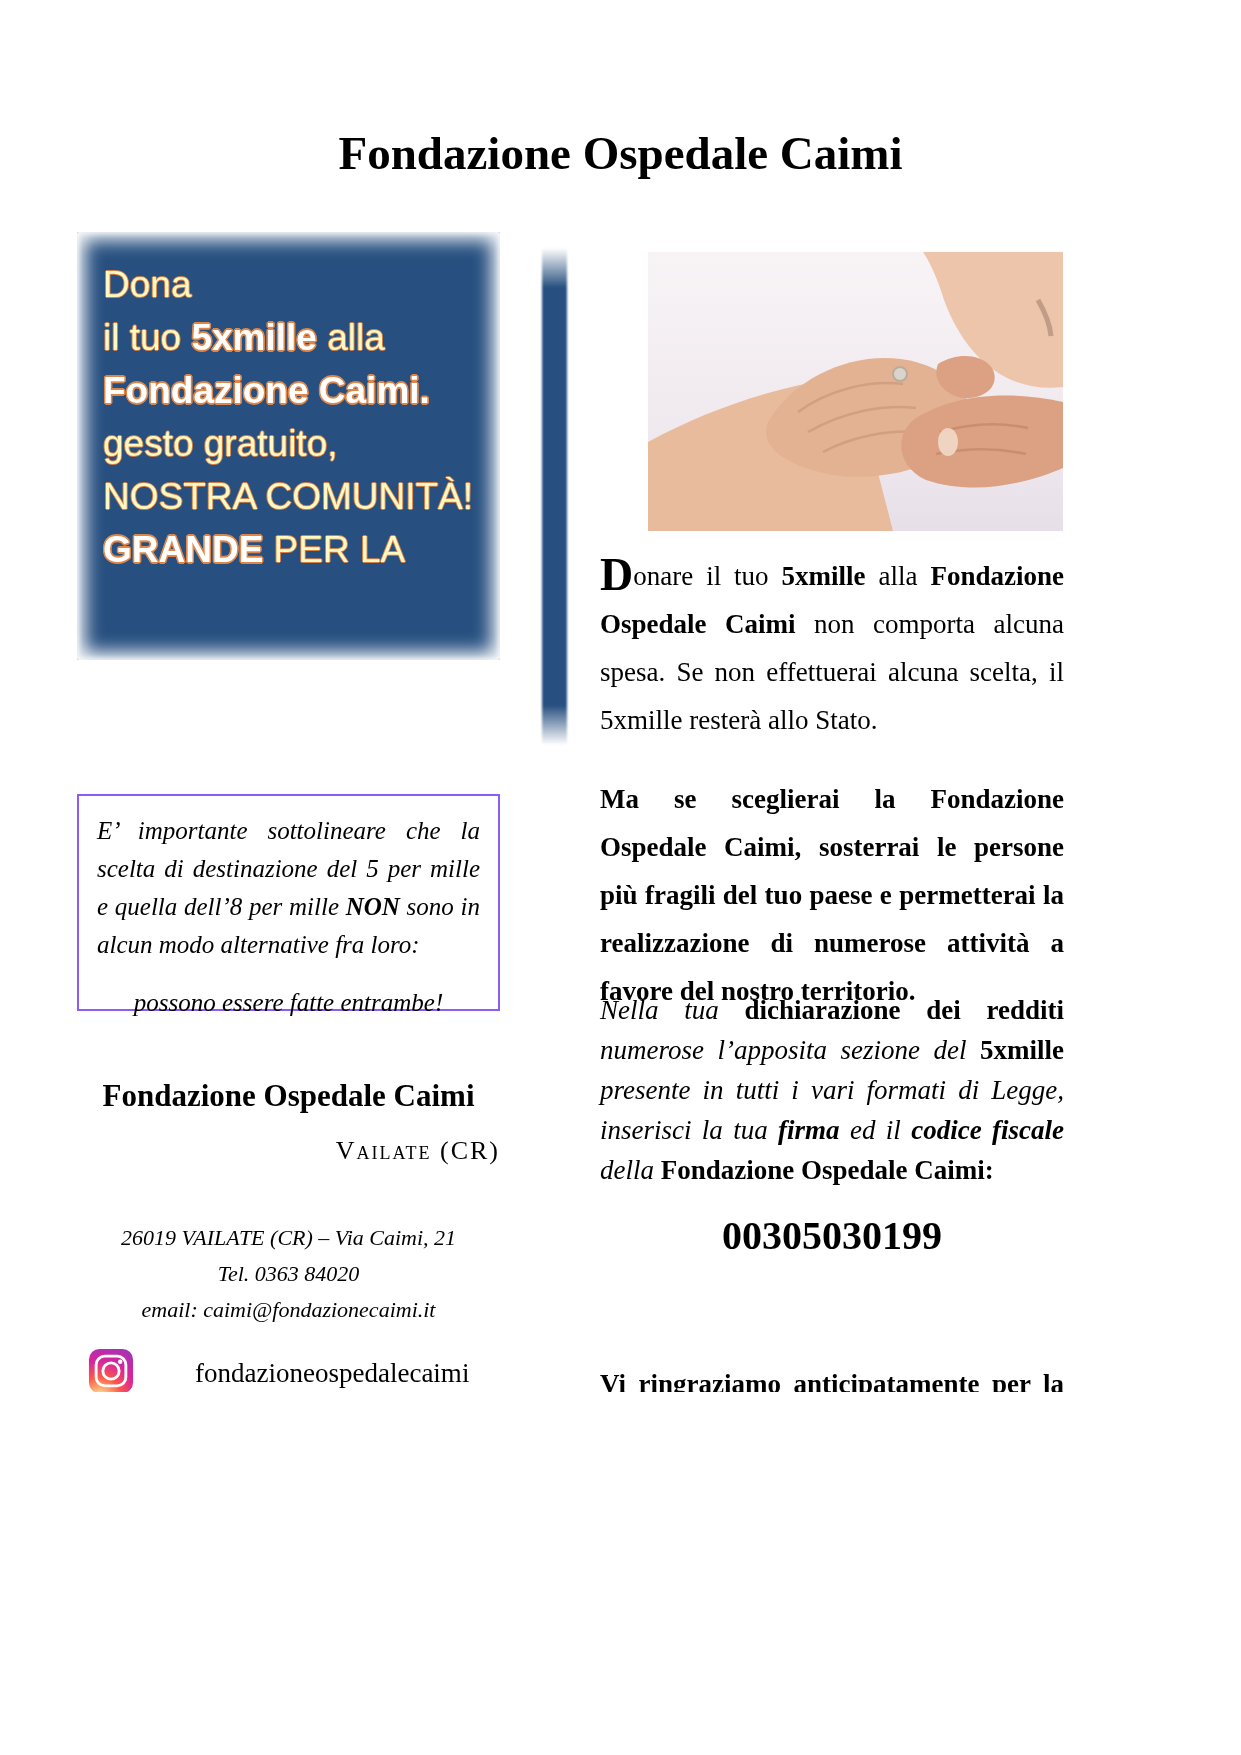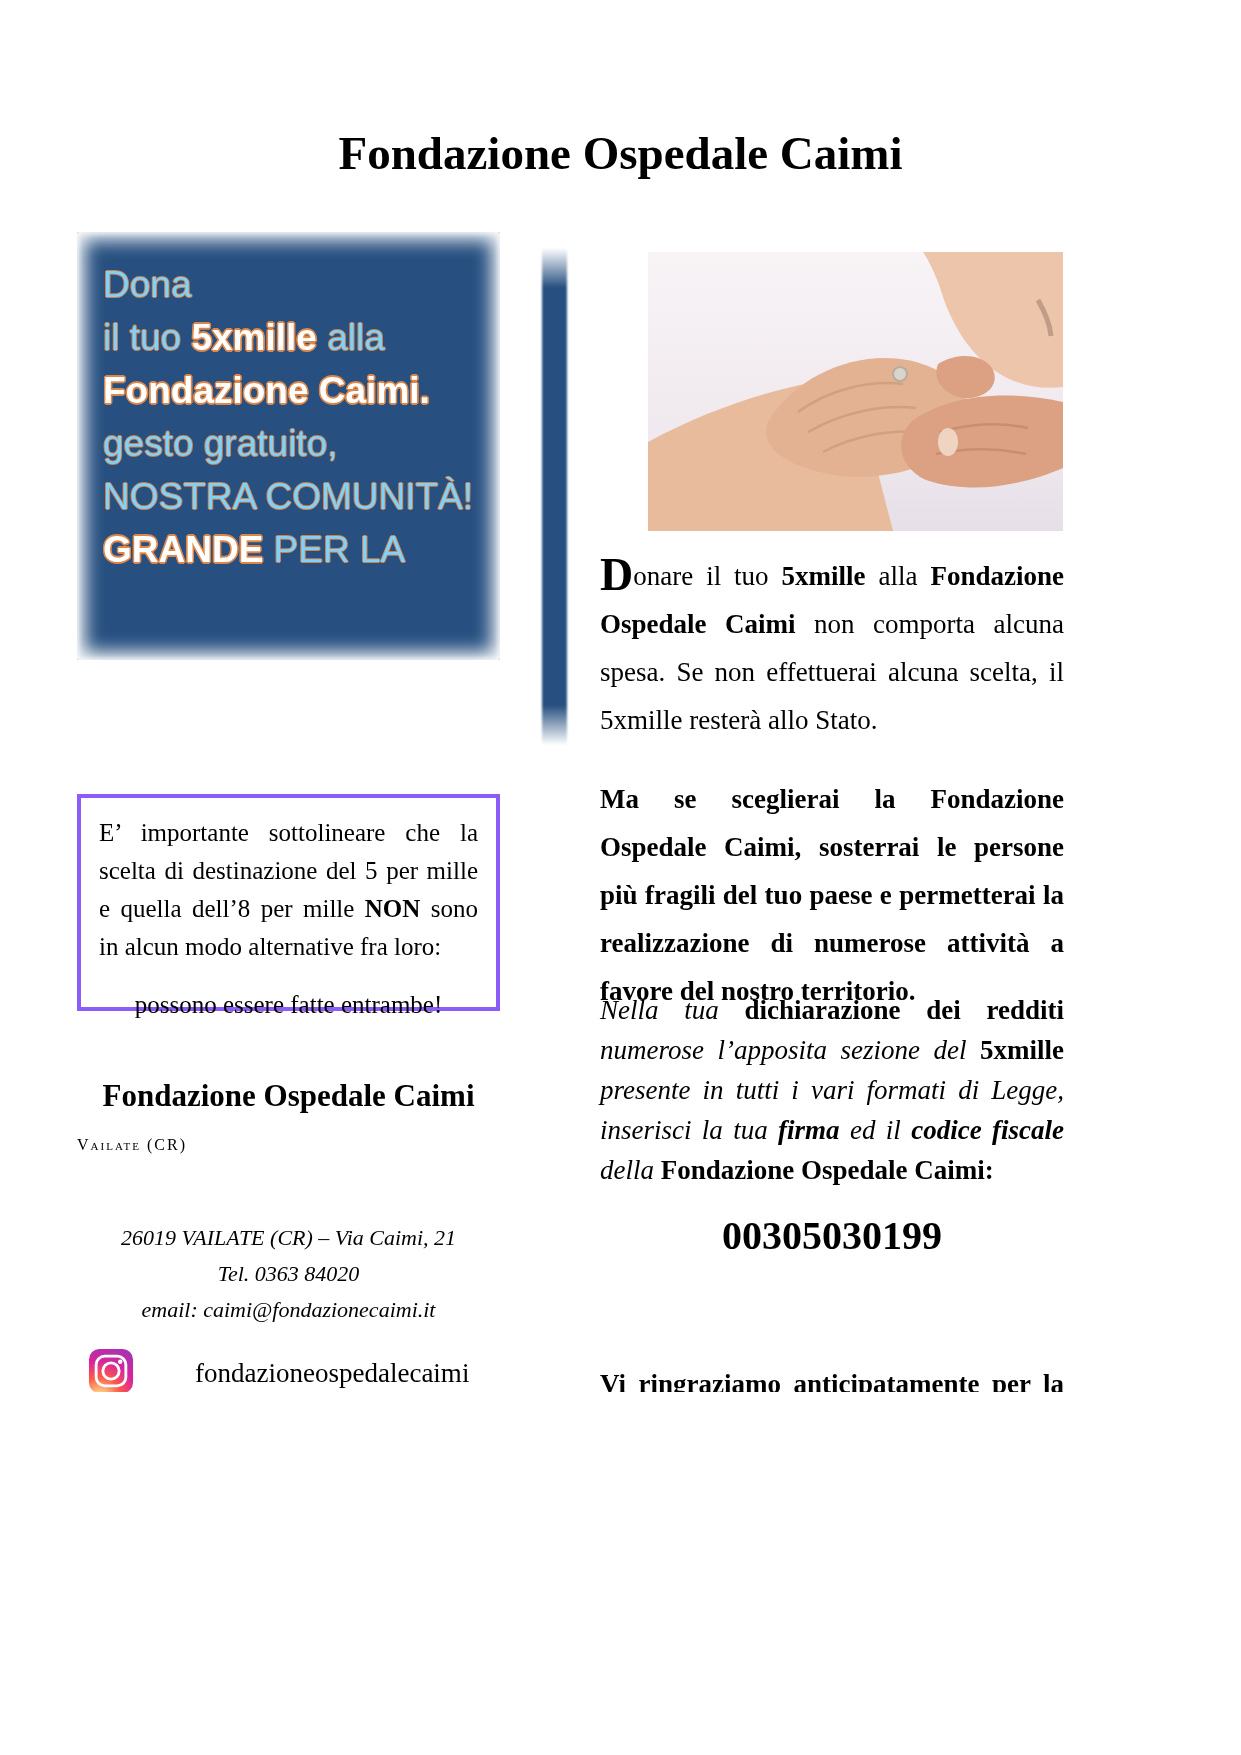--- a/index.html
+++ b/index.html
@@ -8,21 +8,21 @@
 
   .page-title{position:absolute;top:126px;left:0;width:1241px;text-align:center;
               font-size:47px;font-weight:bold;letter-spacing:0px;}
 
   
   .promo-box{position:absolute;left:77px;top:232px;width:423px;height:428px;
              background:#275080;border-radius:2px;
              box-shadow:inset 0 0 18px 8px rgba(255,255,255,.95), inset 0 0 4px 2px rgba(255,255,255,.6);
              padding:26px 0 0 26px;box-sizing:border-box;
              font-family:"Liberation Sans",sans-serif;font-size:37px;line-height:53px;}
-  .promo-orange{color:#7dd3fc;
+  .promo-orange{color:#fef9c3;
      text-shadow:1px 0 0 #D87F44,-1px 0 0 #D87F44,0 1px 0 #D87F44,0 -1px 0 #D87F44;}
   .promo-white{color:#ffffff;font-weight:bold;
      text-shadow:1.6px 0 0 #DE8648,-1.6px 0 0 #DE8648,0 1.6px 0 #DE8648,0 -1.6px 0 #DE8648,
                  1.2px 1.2px 0 #DE8648,-1.2px 1.2px 0 #DE8648,1.2px -1.2px 0 #DE8648,-1.2px -1.2px 0 #DE8648;}
   .promo-para2{margin-top:20px;}
 
   
   .divider-bar{position:absolute;left:542px;top:248px;width:25px;height:497px;
       background:linear-gradient(to bottom, rgba(39,80,128,0) 0%, #275080 8%, #275080 92%, rgba(39,80,128,0) 100%);
       filter:blur(1px);}
@@ -37,30 +37,30 @@
   .choose{top:775px;font-size:27px;line-height:48px;font-weight:bold;}
   .howto{top:990px;font-size:27px;line-height:40px;font-style:italic;}
   .howto .up{font-style:normal;font-weight:bold;}
   .howto .bi{font-weight:bold;}
   .fiscal-code{position:absolute;left:600px;top:1212px;width:464px;text-align:center;
                font-size:40px;font-weight:bold;}
   .thanks{top:1360px;font-size:27px;line-height:48px;font-weight:bold;}
 
   
   .note-box{position:absolute;left:77px;top:794px;width:423px;height:217px;box-sizing:border-box;
-            border:4px solid #8b5cf6;padding:16px 18px;
-            font-size:25px;line-height:38px;text-align:justify;}
+            border:2px solid #8b5cf6;padding:16px 18px;
+            font-size:25px;line-height:38px;font-style:italic;text-align:justify;}
   .note-box .nb-bold{font-weight:bold;}
   .note-footer{margin-top:20px;text-align:center;}
 
   
   .org-name{position:absolute;left:77px;top:1078px;width:423px;text-align:center;
             font-size:31px;font-weight:bold;}
-  .org-city{position:absolute;left:77px;top:1136px;width:423px;text-align:left;
-            font-size:16px;font-variant:small-caps;letter-spacing:2px;}
+  .org-city{position:absolute;left:77px;top:1136px;width:423px;text-align:right;
+            font-size:26px;font-variant:small-caps;letter-spacing:2px;}
   .org-address{position:absolute;left:77px;top:1220px;width:423px;text-align:center;
                font-size:22px;line-height:36px;font-style:italic;}
 
   .social-row{position:absolute;display:flex;align-items:center;}
   .ig-row{left:88px;top:1348px;gap:16px;}
   .fb-row{left:78px;top:1418px;gap:12px;align-items:flex-end;}
   .ig-handle{font-size:27px;margin-left:45px;}
   .fb-name{font-size:27px;font-style:italic;padding-bottom:6px;}
   .icon-box{flex:0 0 auto;display:block;}
 </style>

